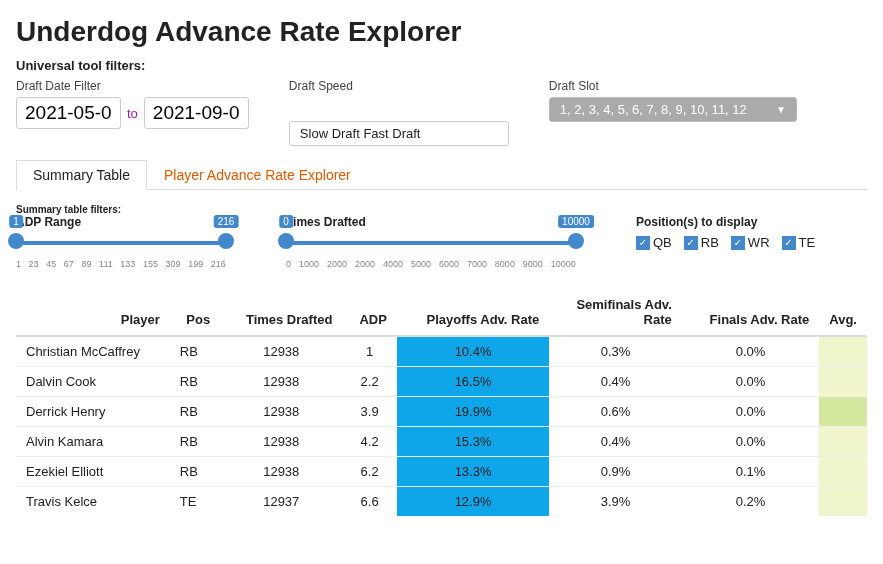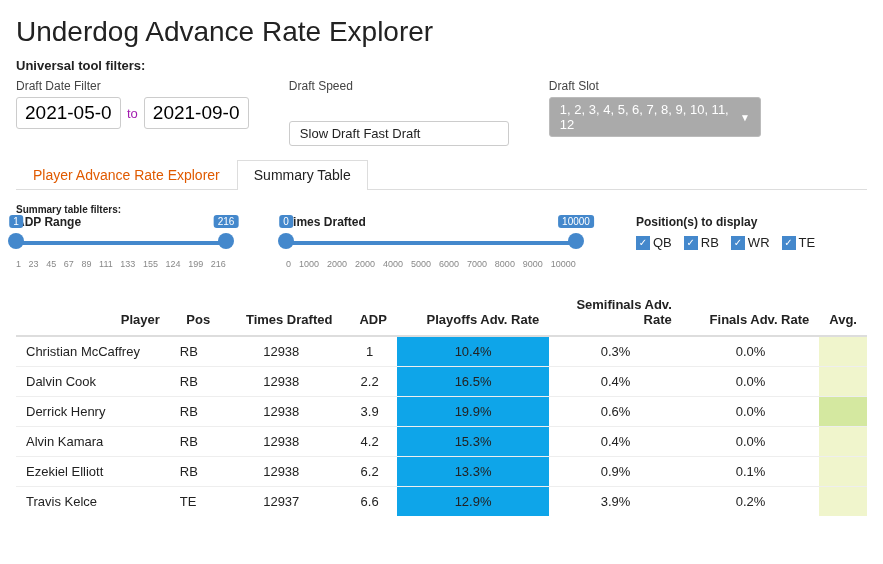--- a/index.html
+++ b/index.html
@@ -1,33 +1,33 @@
 <!DOCTYPE html>
 <html><head>
   <meta charset="utf-8">
   <style>
     * { box-sizing: border-box; margin: 0; padding: 0; }
     body { font-family: Arial, sans-serif; background: #fff; color: #222; font-size: 14px; padding: 16px; width: 883px; }
 
-    h1 { font-size: 28px; font-weight: 400; margin-bottom: 10px; }
+    h1 { font-size: 28px; font-weight: 700; margin-bottom: 10px; }
 
     .universal-label { font-weight: bold; font-size: 13px; margin-bottom: 6px; }
 
     .filters-row { display: flex; align-items: flex-start; gap: 40px; margin-bottom: 14px; }
 
     .filter-group { display: flex; flex-direction: column; gap: 4px; }
     .filter-label { font-size: 12px; color: #444; }
 
     .date-row { display: flex; align-items: center; gap: 6px; }
     .date-input { border: 1px solid #ccc; padding: 4px 8px; font-size: 19px; border-radius: 3px; width: 105px; }
     .date-sep { font-size: 13px; color: #a21caf; }
 
     .draft-speed-box { border: 1px solid #ccc; padding: 4px 10px; font-size: 13px; border-radius: 3px; background: #fff; width: 220px; margin-top: 24px; }
 
-    .draft-slot-box { border: 1px solid #bbb; padding: 4px 10px; font-size: 13px; border-radius: 3px; background: #aaa; color: #fff; width: 212px; display: flex; align-items: center; justify-content: space-between; cursor: pointer; }
+    .draft-slot-box { border: 1px solid #bbb; padding: 4px 10px; font-size: 13px; border-radius: 3px; background: #aaa; color: #fff; width: 248px; display: flex; align-items: center; justify-content: space-between; cursor: pointer; }
     .draft-slot-arrow { font-size: 10px; }
 
     .tabs { display: flex; gap: 0; border-bottom: 1px solid #ddd; margin-bottom: 14px; }
     .tab { padding: 6px 16px; font-size: 14px; cursor: pointer; border: 1px solid transparent; border-bottom: none; }
     .tab.active { background: #fff; border-color: #ddd; border-bottom-color: #fff; margin-bottom: -1px; }
     .tab.highlight { color: #e05a00; font-weight: normal; }
 
     .section-label { font-weight: bold; font-size: 10px; }
 
     .summary-filters { display: flex; gap: 60px; align-items: flex-start; margin-bottom: 20px; }
@@ -87,25 +87,25 @@
   <div class="filter-group">
     <span class="filter-label">Draft Slot</span>
     <div class="draft-slot-box">
       <span>1, 2, 3, 4, 5, 6, 7, 8, 9, 10, 11, 12</span>
       <span class="draft-slot-arrow">▼</span>
     </div>
   </div>
 </div>
 
 <div class="tabs">
+  <div class="tab active">
+    <span>Summary Table</span>
+  </div>
   <div class="tab highlight">
     <span>Player Advance Rate Explorer</span>
-  </div>
-  <div class="tab active">
-    <span>Summary Table</span>
   </div>
 </div>
 
 <div class="section-label">Summary table filters:</div>
 
 <div class="summary-filters">
 
   <div class="slider-group">
     <span class="slider-title">ADP Range</span>
     <div class="slider-track-container">
@@ -120,21 +120,21 @@
     </div>
     <div class="slider-ticks">
       <span>1</span>
       <span>23</span>
       <span>45</span>
       <span>67</span>
       <span>89</span>
       <span>111</span>
       <span>133</span>
       <span>155</span>
-      <span>124</span>
+      <span>309</span>
       <span>199</span>
       <span>216</span>
     </div>
   </div>
 
   <div class="slider-group">
     <span class="slider-title">Times Drafted</span>
     <div class="slider-track-container" style="width:290px;">
       <div class="slider-track" style="width:290px;"></div>
       <div class="slider-fill" style="left:0%; right:0%; width:290px;"></div>

